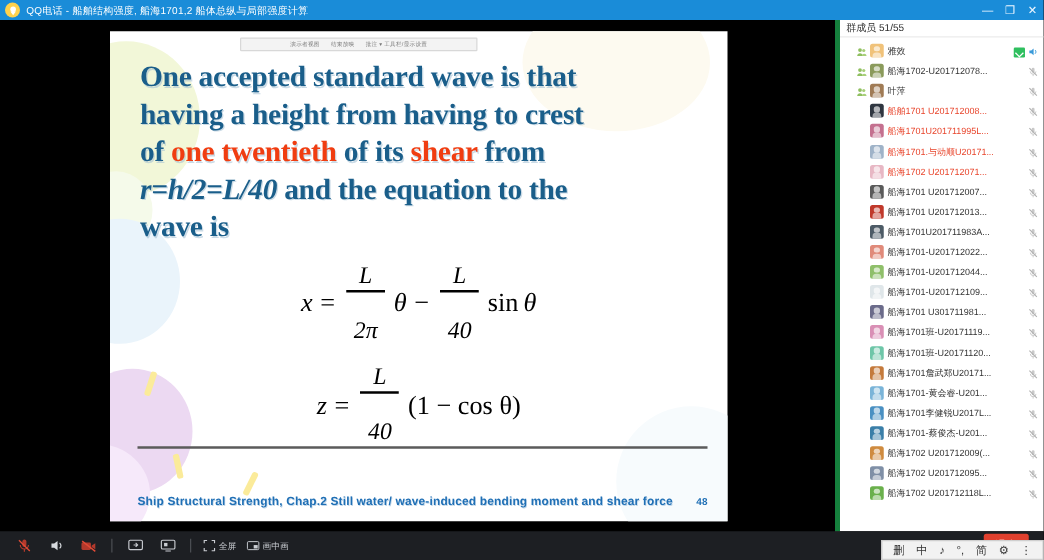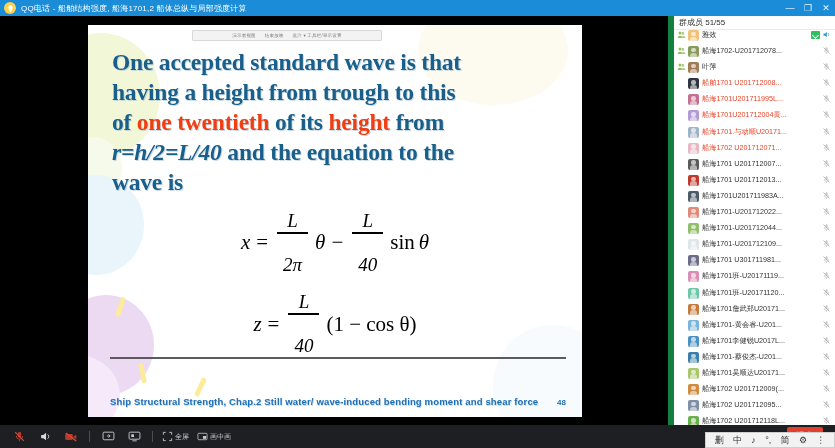--- a/index.html
+++ b/index.html
@@ -75,29 +75,29 @@
   }
   .sf-rule{ height:2px; background:#5b5b5b; margin-bottom:4px; }
   .sf-row{ display:flex; align-items:baseline;margin-top:37px; }
   .sf-text{ color:#1f6fb5; font-size:9.5px; font-weight:bold; letter-spacing:.15px;
       text-shadow:.6px .6px 0 rgba(170,200,225,.7); }
   .sf-num{ margin-left:auto; color:#1f6fb5; font-size:8px; font-weight:bold; }
 
   
   .sidebar{
     position:absolute; left:668px; top:16px; width:167px; height:409px;
-    background:#ffffff; border-left:6px solid #15803d; overflow:hidden;
+    background:#ffffff; border-left:4px solid #15803d; overflow:hidden;
   }
   .sb-head{
     height:14px; display:flex; align-items:center; padding-left:5px;
     font-size:8px; color:#2e2e2e; border-bottom:1px solid #ececec;
   }
   .sb-list{ height:395px; overflow:hidden; }
   .row{
-    display:flex; align-items:flex-start; height:16.1px; padding-left:3px; padding-right:4px;
+    display:flex; align-items:flex-end; height:16.1px; padding-left:13px; padding-right:4px;
     white-space:nowrap;
   }
   .grp-icon{ width:9px; height:9px; flex:0 0 auto; margin-right:2px; }
   .grp-icon.blank{ visibility:hidden; }
   .av{ width:11px; height:11px; border-radius:2px; flex:0 0 auto; margin-right:3px;
        background:#bcc9d6; position:relative; overflow:hidden; }
   .av::after{ content:""; position:absolute; left:2px; top:6.5px; width:7px; height:5px;
        border-radius:3px 3px 0 0; background:rgba(255,255,255,.55); }
   .av i{ position:absolute; left:3.2px; top:1.7px; width:4.6px; height:4.6px;
        border-radius:50%; background:rgba(255,255,255,.65); display:block; }
@@ -170,22 +170,22 @@
 
       <div class="sl-toolbar">
         <span>演示者视图</span>
         <span>结束放映</span>
         <span>批注 ▾  工具栏/显示设置</span>
       </div>
 
       <div class="slide-body">
         <div class="para">
           <div><span>One accepted standard wave is that</span></div>
-          <div><span>having a height from trough to this</span></div>
-          <div><span>of </span><span class="hl">one twentieth</span><span> of its </span><span class="hl">height</span><span> from</span></div>
+          <div><span>having a height from having to crest</span></div>
+          <div><span>of </span><span class="hl">one twentieth</span><span> of its </span><span class="hl">shear</span><span> from</span></div>
           <div><span class="it">r=h/2=L/40</span><span> and the equation to the</span></div>
           <div><span>wave is</span></div>
         </div>
 
         <div class="eq-wrap">
           <div class="eq">
             <span>x</span>
             <span class="op">=</span>
             <span class="frac">
               <span class="num">L</span>
@@ -313,35 +313,20 @@
             <svg class="mic-off" viewBox="0 0 24 24">
               <rect x="9" y="3" width="6" height="11" rx="3" fill="#c9c9c9"></rect>
               <path d="M6 11a6 6 0 0 0 12 0" stroke="#c9c9c9" stroke-width="2" fill="none"></path>
               <line x1="12" y1="17" x2="12" y2="21" stroke="#c9c9c9" stroke-width="2"></line>
               <line x1="4" y1="4" x2="20" y2="20" stroke="#b0b0b0" stroke-width="2.2"></line>
             </svg>
           </span>
         </div>
         <div class="row">
           <span class="grp-icon blank"></span>
-          <span class="av" style="background:#b49ad6">
-            <i></i>
-          </span>
-          <span class="nm red">船海1701U201712004黄...</span>
-          <span class="icons">
-            <svg class="mic-off" viewBox="0 0 24 24">
-              <rect x="9" y="3" width="6" height="11" rx="3" fill="#c9c9c9"></rect>
-              <path d="M6 11a6 6 0 0 0 12 0" stroke="#c9c9c9" stroke-width="2" fill="none"></path>
-              <line x1="12" y1="17" x2="12" y2="21" stroke="#c9c9c9" stroke-width="2"></line>
-              <line x1="4" y1="4" x2="20" y2="20" stroke="#b0b0b0" stroke-width="2.2"></line>
-            </svg>
-          </span>
-        </div>
-        <div class="row">
-          <span class="grp-icon blank"></span>
           <span class="av" style="background:#9fb3c8">
             <i></i>
           </span>
           <span class="nm red">船海1701.与动顺U20171...</span>
           <span class="icons">
             <svg class="mic-off" viewBox="0 0 24 24">
               <rect x="9" y="3" width="6" height="11" rx="3" fill="#c9c9c9"></rect>
               <path d="M6 11a6 6 0 0 0 12 0" stroke="#c9c9c9" stroke-width="2" fill="none"></path>
               <line x1="12" y1="17" x2="12" y2="21" stroke="#c9c9c9" stroke-width="2"></line>
               <line x1="4" y1="4" x2="20" y2="20" stroke="#b0b0b0" stroke-width="2.2"></line>
@@ -542,35 +527,20 @@
               <line x1="4" y1="4" x2="20" y2="20" stroke="#b0b0b0" stroke-width="2.2"></line>
             </svg>
           </span>
         </div>
         <div class="row">
           <span class="grp-icon blank"></span>
           <span class="av" style="background:#3b7fa8">
             <i></i>
           </span>
           <span class="nm black">船海1701-蔡俊杰-U201...</span>
-          <span class="icons">
-            <svg class="mic-off" viewBox="0 0 24 24">
-              <rect x="9" y="3" width="6" height="11" rx="3" fill="#c9c9c9"></rect>
-              <path d="M6 11a6 6 0 0 0 12 0" stroke="#c9c9c9" stroke-width="2" fill="none"></path>
-              <line x1="12" y1="17" x2="12" y2="21" stroke="#c9c9c9" stroke-width="2"></line>
-              <line x1="4" y1="4" x2="20" y2="20" stroke="#b0b0b0" stroke-width="2.2"></line>
-            </svg>
-          </span>
-        </div>
-        <div class="row">
-          <span class="grp-icon blank"></span>
-          <span class="av" style="background:#a8c66c">
-            <i></i>
-          </span>
-          <span class="nm black">船海1701吴顺达U20171...</span>
           <span class="icons">
             <svg class="mic-off" viewBox="0 0 24 24">
               <rect x="9" y="3" width="6" height="11" rx="3" fill="#c9c9c9"></rect>
               <path d="M6 11a6 6 0 0 0 12 0" stroke="#c9c9c9" stroke-width="2" fill="none"></path>
               <line x1="12" y1="17" x2="12" y2="21" stroke="#c9c9c9" stroke-width="2"></line>
               <line x1="4" y1="4" x2="20" y2="20" stroke="#b0b0b0" stroke-width="2.2"></line>
             </svg>
           </span>
         </div>
         <div class="row">

